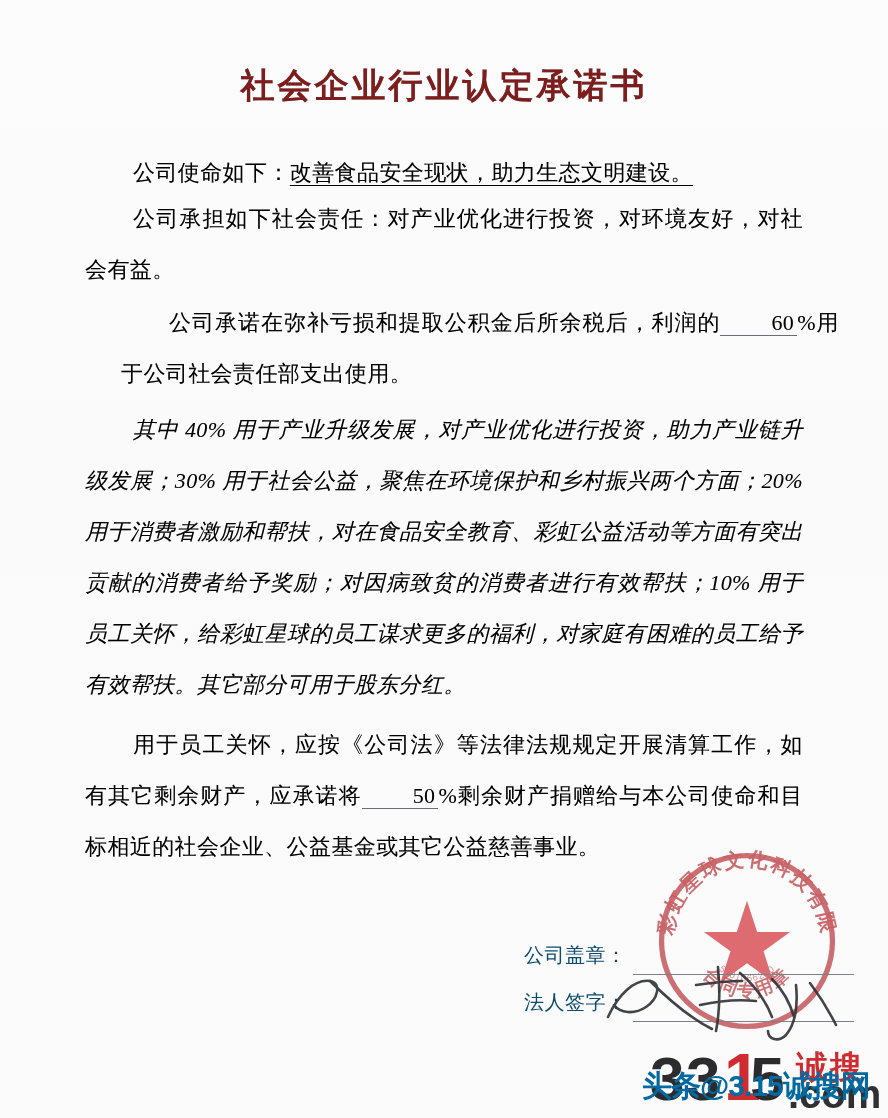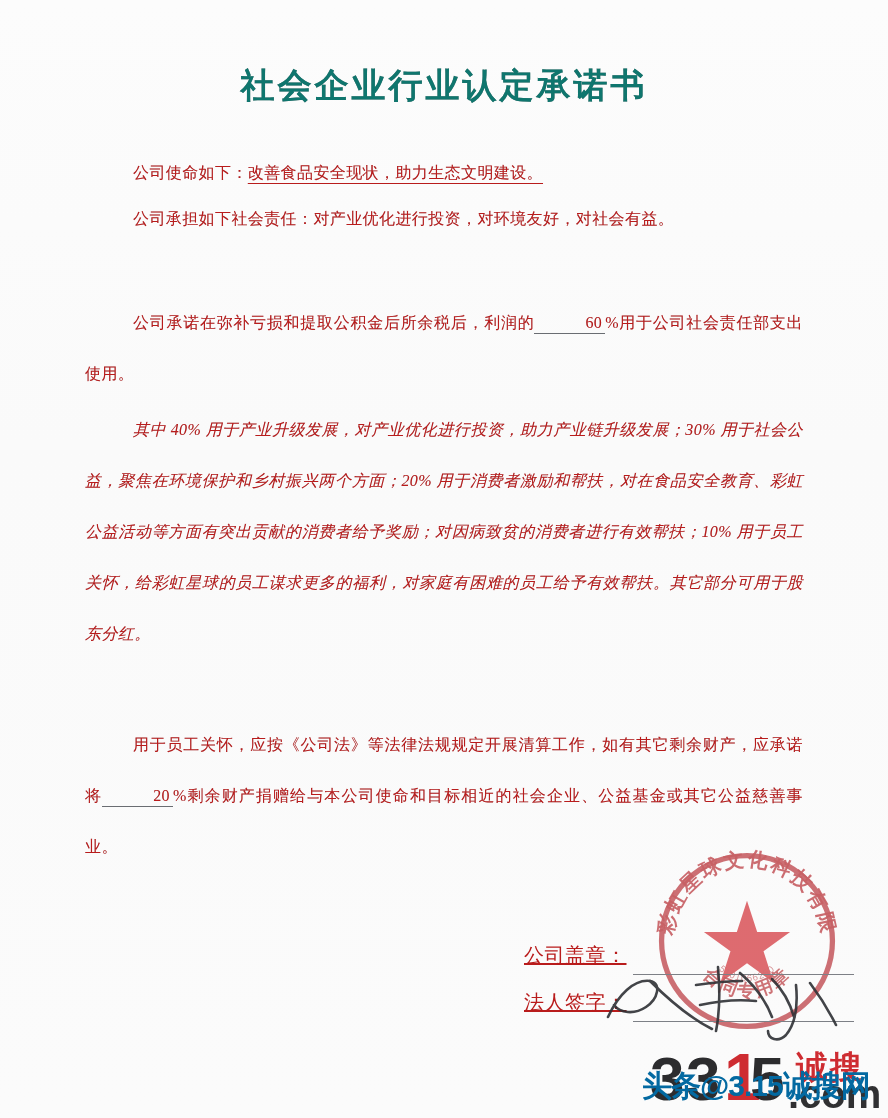--- a/index.html
+++ b/index.html
@@ -27,29 +27,29 @@
   .doc-title {
     position: absolute;
     top: 63px;
     left: 0;
     width: 888px;
     text-align: center;
     font-family: "Liberation Sans", "DejaVu Sans", sans-serif;
     font-weight: bold;
     font-size: 34px;
     letter-spacing: 3px;
-    color: #0f766e;
+    color: #7f1d1d;
     text-shadow: 0 0 0.6px rgba(40,40,40,0.55);
   }
 
   p.para {
     margin: 0 0 0px 0;
-    font-size: 16px;
+    font-size: 22px;
     line-height: 51px;
-    color: #b91c1c;
+    color: #000000;
     text-align: justify;
     text-justify: inter-ideograph;
     letter-spacing: 0.4px;
     text-shadow: 0 0 0.5px rgba(90,90,95,0.35);
   }
   p.indent { text-indent: 48px; }
 
   .fill {
     text-decoration: underline;
     text-underline-offset: 5px;
@@ -59,34 +59,33 @@
     display: inline-block;
     border-bottom: 1.3px solid #6a6d72;
     padding: 0 3px 1px 3px;
     line-height: 1.05;
   }
 
   
   .pg { position: absolute; left: 85px; width: 718px; }
   .pg1 { top: 147px; }
   .pg2 { top: 193px; }
-  .pg3 { top: 297px; }
+  .pg3 { top: 297px; margin-left: 36px; }
   .pg4 { top: 404px; font-style: italic; }
   .pg5 { top: 719px; }
 
   
   .sign-block {
     position: absolute;
     left: 524px;
     top: 928px;
     width: 330px;
     font-size: 20px;
-    color: #b91c1c;
+    color: #0c4a6e;
     letter-spacing: 0.5px;
-    text-decoration: underline;
   }
   .sign-row {
     display: flex;
     align-items: flex-end;
     height: 47px;
   }
   .sign-label {
     white-space: nowrap;
     padding-bottom: 6px;
   }
@@ -163,21 +162,21 @@
     <span>公司承诺在弥补亏损和提取公积金后所余税后，利润的</span><span class="blank">60</span><span>%用于公司社会责任部支出使用。</span>
   </p>
 </div>
 
 <div class="pg pg4">
   <p class="para indent">其中 40% 用于产业升级发展，对产业优化进行投资，助力产业链升级发展；30% 用于社会公益，聚焦在环境保护和乡村振兴两个方面；20% 用于消费者激励和帮扶，对在食品安全教育、彩虹公益活动等方面有突出贡献的消费者给予奖励；对因病致贫的消费者进行有效帮扶；10% 用于员工关怀，给彩虹星球的员工谋求更多的福利，对家庭有困难的员工给予有效帮扶。其它部分可用于股东分红。</p>
 </div>
 
 <div class="pg pg5">
   <p class="para indent">
-    <span>用于员工关怀，应按《公司法》等法律法规规定开展清算工作，如有其它剩余财产，应承诺将</span><span class="blank">20</span><span>%剩余财产捐赠给与本公司使命和目标相近的社会企业、公益基金或其它公益慈善事业。</span>
+    <span>用于员工关怀，应按《公司法》等法律法规规定开展清算工作，如有其它剩余财产，应承诺将</span><span class="blank">50</span><span>%剩余财产捐赠给与本公司使命和目标相近的社会企业、公益基金或其它公益慈善事业。</span>
   </p>
 </div>
 
 <svg class="seal" viewBox="0 0 200 200">
   <defs>
     <path id="sealArcTop" d="M 22,100 A 78,78 0 0 1 178,100"></path>
     <path id="sealArcBottom" d="M 42,100 A 58,58 0 0 0 158,100"></path>
     <path id="sealArcCode" d="M 58,100 A 42,42 0 0 0 142,100"></path>
   </defs>
   <circle cx="100" cy="100" r="89" fill="none" stroke="#bf474c" stroke-width="5.5" opacity="0.9"></circle>

